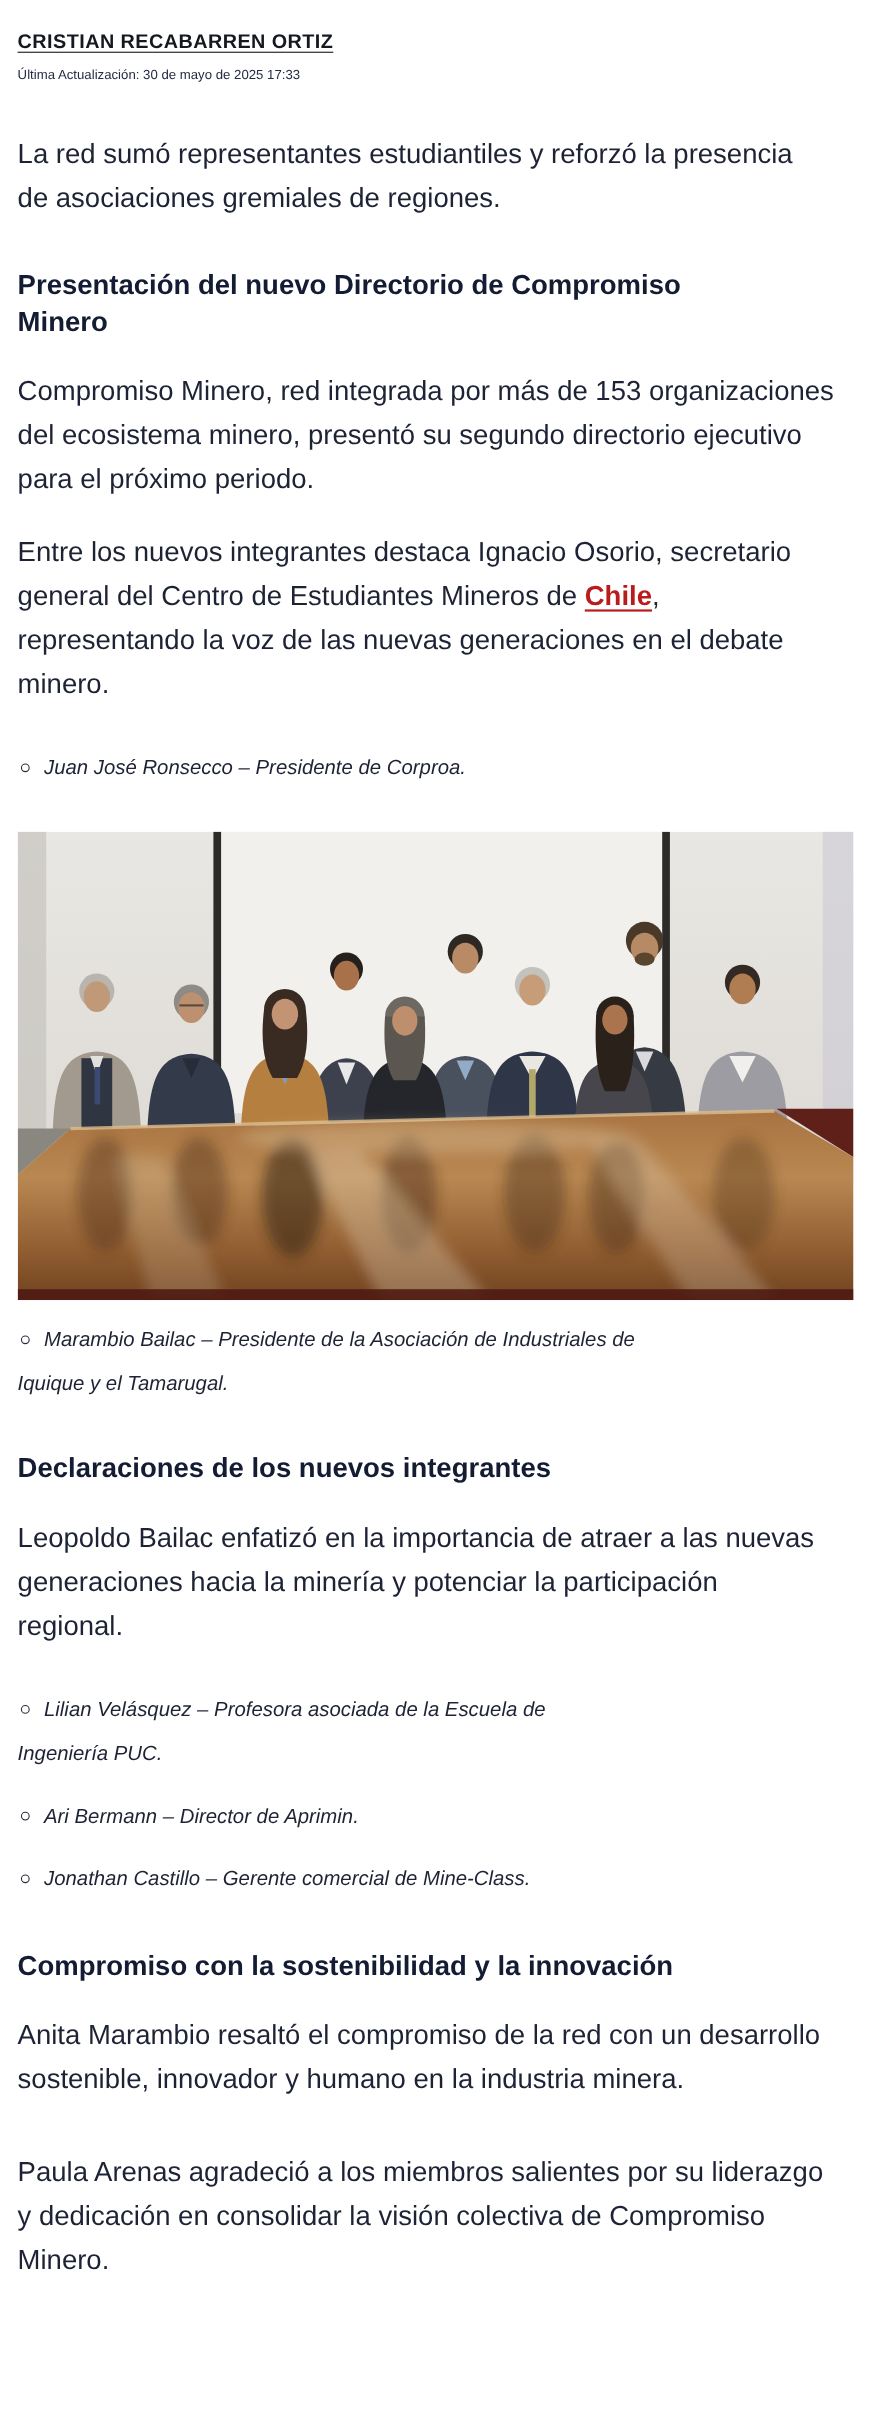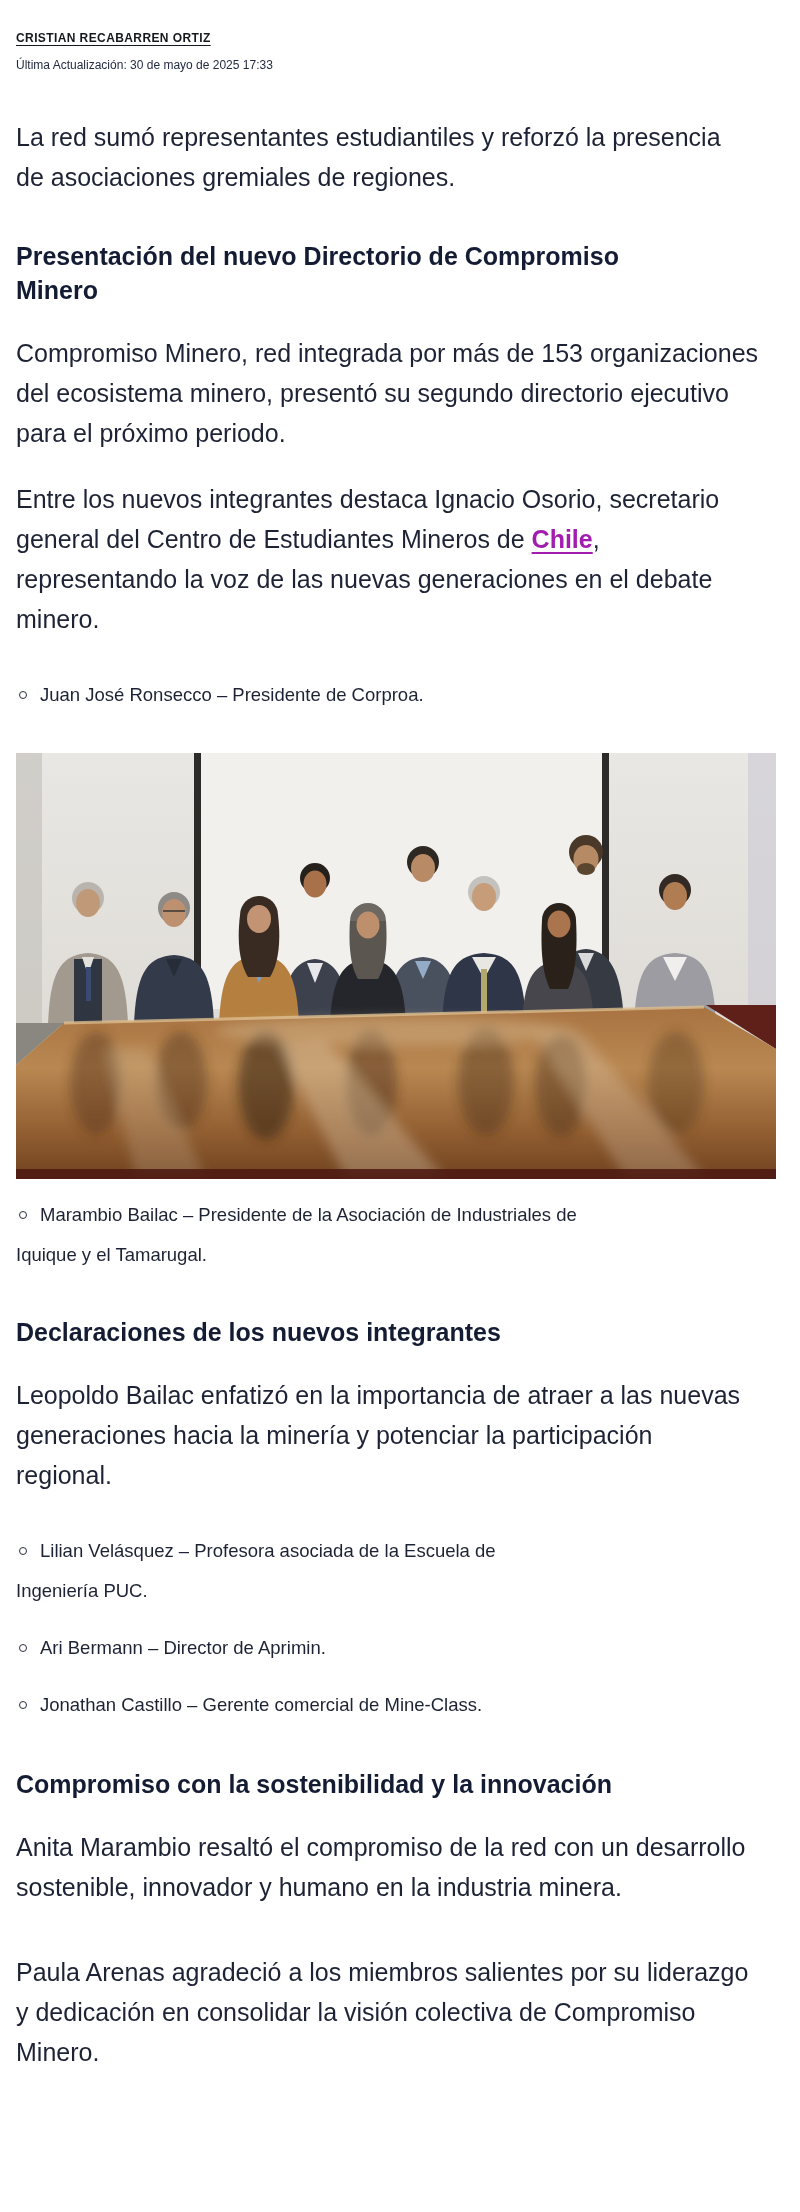--- a/index.html
+++ b/index.html
@@ -16,21 +16,21 @@
   h1.title {
     font-size: 25px;
     line-height: 36px;
     font-weight: 700;
     color: #141c34;
     letter-spacing: -0.2px;
     white-space: pre-line;
   }
   .byline { margin-top: 20px; }
   .byline a {
-    font-size: 12px;
+    font-size: 18px;
     font-weight: 700;
     letter-spacing: 0.4px;
     color: #15181e;
     text-decoration: underline;
     text-underline-offset: 3px;
     cursor: pointer;
   }
   .updated {
     margin-top: 12px;
     font-size: 12px;
@@ -48,21 +48,21 @@
     line-height: 34px;
     font-weight: 700;
     color: #141c34;
     white-space: pre-line;
   }
   .mt26 { margin-top: 26px; }
   .mt36 { margin-top: 36px; }
   .mt45 { margin-top: 45px; }
   .mt55 { margin-top: 55px; }
 
-  ul.bullet-list { list-style: none; }
+  ul.bullet-list { list-style: none; font-style: italic; }
   ul.bullet-list li {
     font-size: 18.5px;
     line-height: 40px;
     white-space: pre-line;
   }
   ul.bullet-list li + li { margin-top: 17px; }
   .bullet-dot {
     display: inline-block;
     width: 8px;
     height: 8px;
@@ -104,21 +104,21 @@
 de asociaciones gremiales de regiones.</p>
 
   <h2 class="section-heading">Presentación del nuevo Directorio de Compromiso
 Minero</h2>
 
   <p class="body-text mt26">Compromiso Minero, red integrada por más de 153 organizaciones
 del ecosistema minero, presentó su segundo directorio ejecutivo
 para el próximo periodo.</p>
 
   <p class="body-text mt26"><span>Entre los nuevos integrantes destaca Ignacio Osorio, secretario
-general del Centro de Estudiantes Mineros de </span><a class="inline-link" style="color:#a21caf;">Chile</a><span>,
+general del Centro de Estudiantes Mineros de </span><a class="inline-link" style="color:#b91c1c;">Chile</a><span>,
 representando la voz de las nuevas generaciones en el debate
 minero.</span></p>
 
   <ul class="bullet-list mt36">
     <li><span class="bullet-dot"></span><span>Juan José Ronsecco – Presidente de Corproa.</span></li>
   </ul>
 
   <figure class="photo">
     <svg viewBox="0 0 760 426" preserveAspectRatio="none" role="img" aria-label="Fotografía grupal del nuevo directorio de Compromiso Minero detrás de una mesa de madera">
       <defs>

